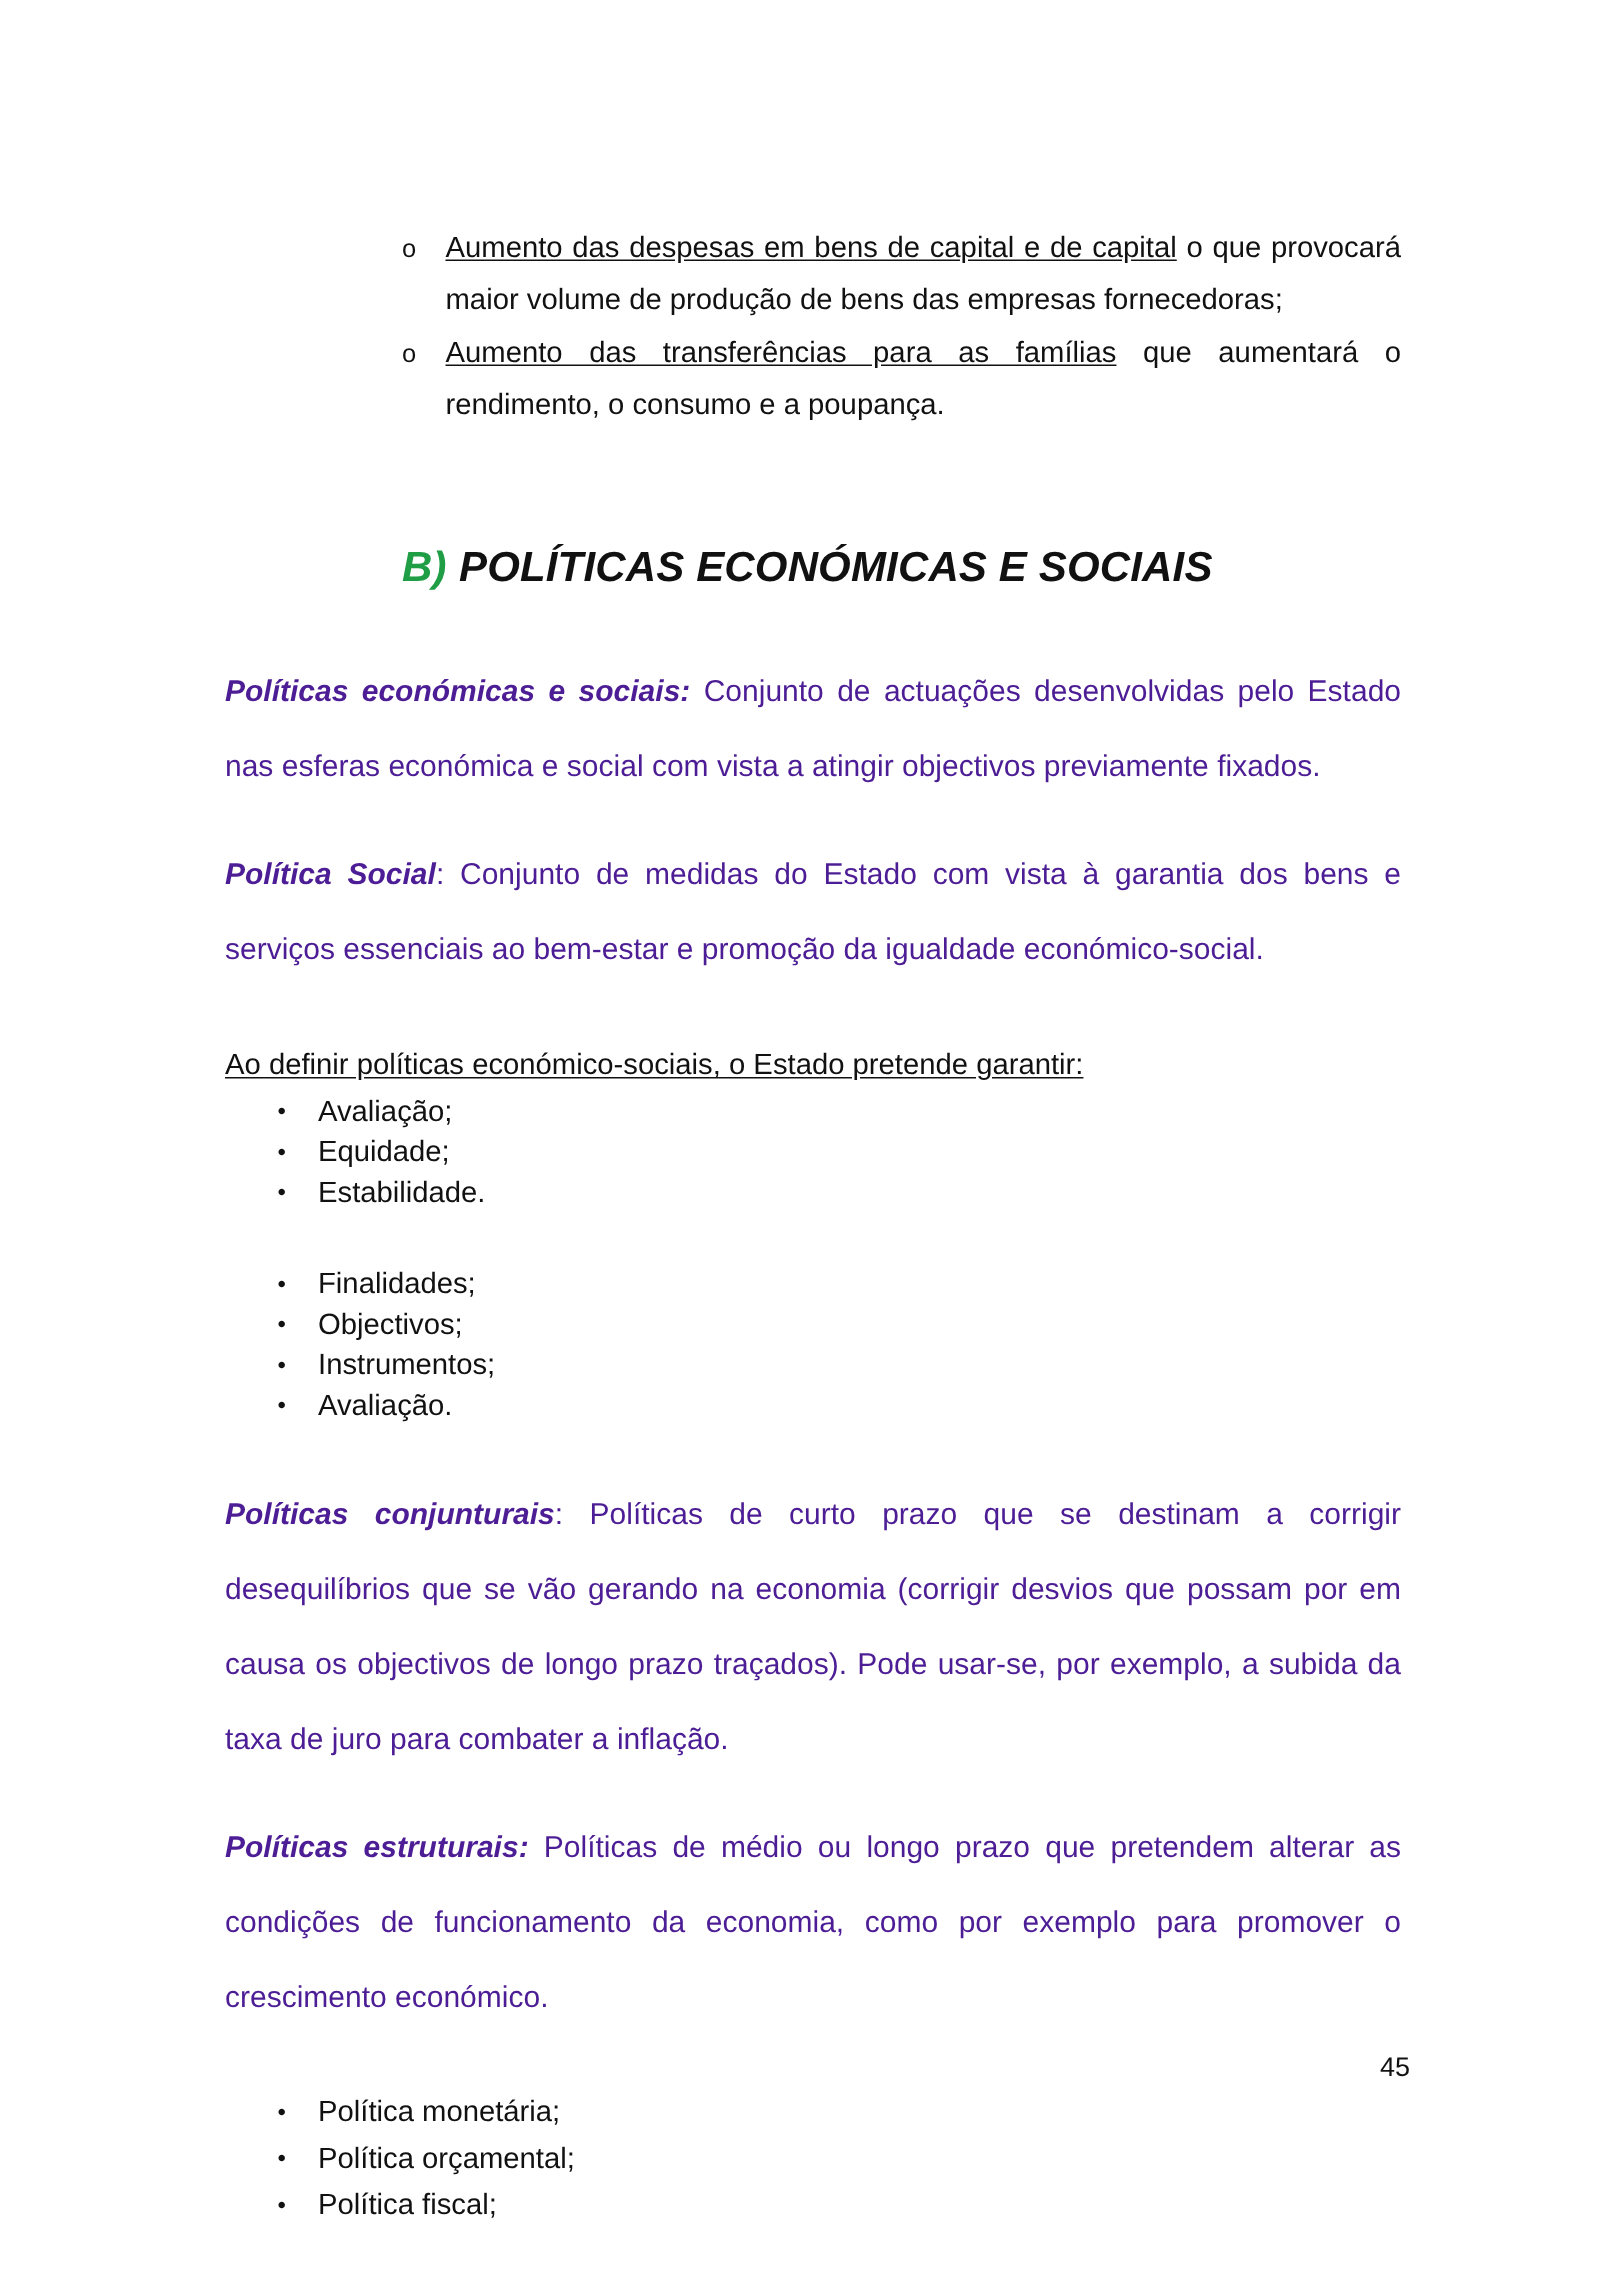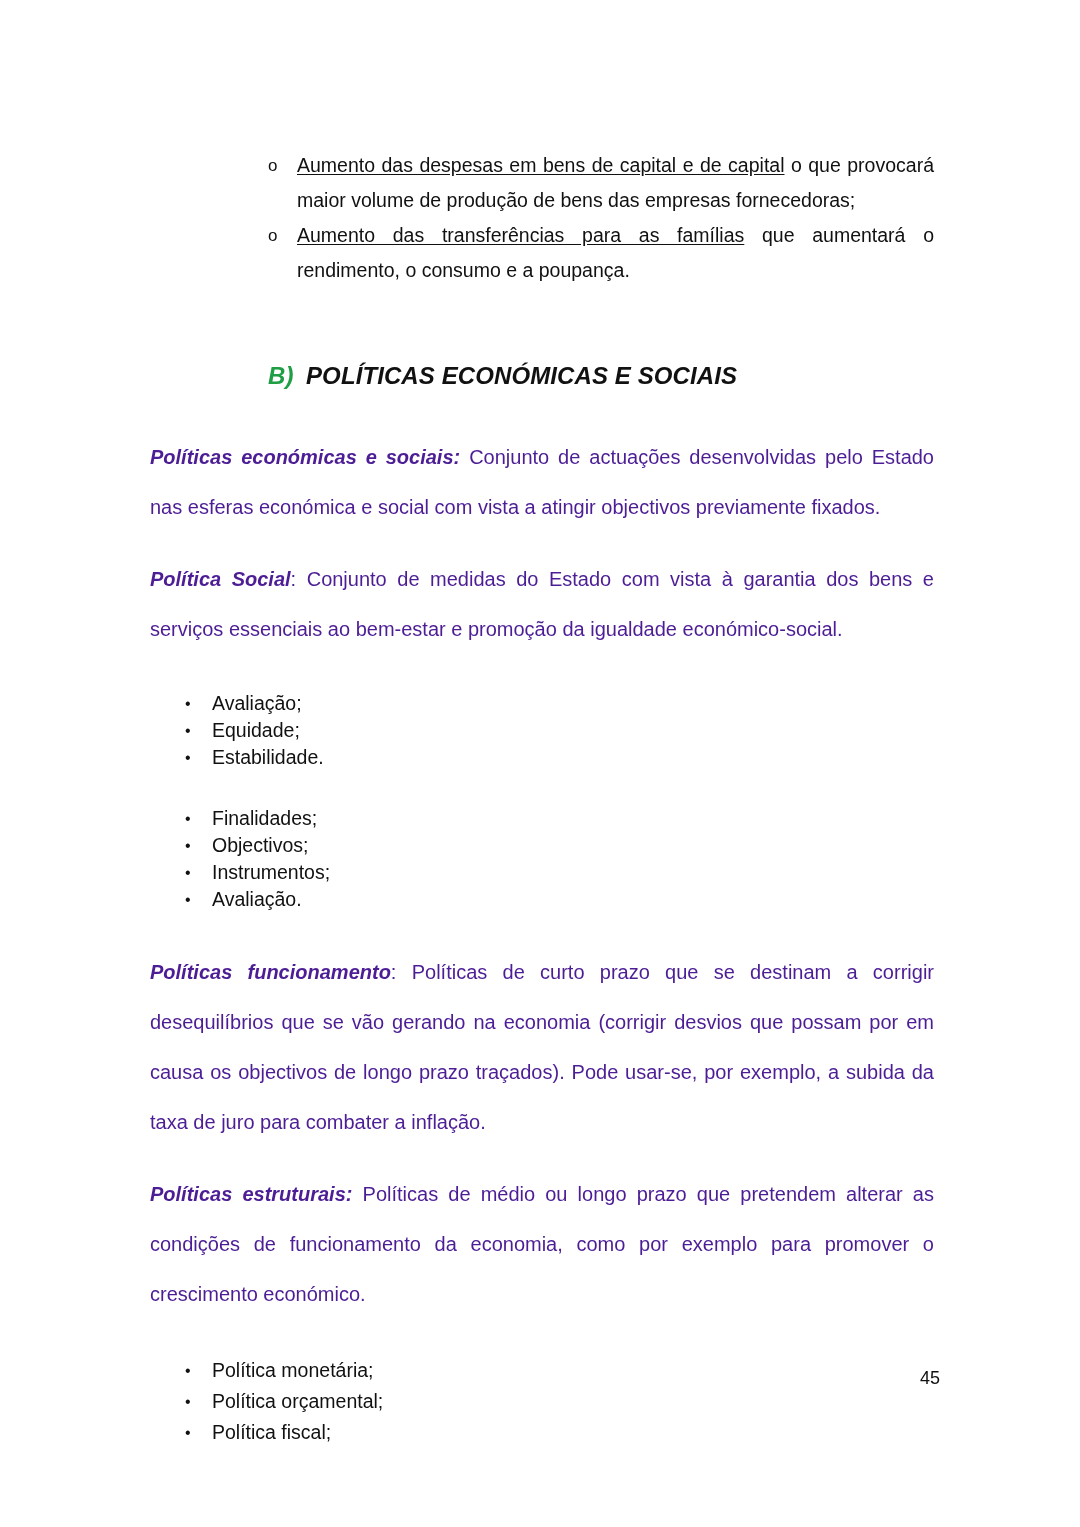--- a/index.html
+++ b/index.html
@@ -76,21 +76,21 @@
 
   .u {
     text-decoration: underline;
     text-underline-offset: 2px;
   }
 
   
   .section-heading {
     margin: 0;
     padding: 0;
-    font-size: 24px;
+    font-size: 28px;
     font-weight: bold;
     font-style: italic;
     letter-spacing: 0.1px;
     color: #111111;
   }
 
   .section-heading .marker {
     color: #1f9e45;
     display: inline-block;
     width: 38px;
@@ -180,20 +180,23 @@
       <span class="lead">Políticas económicas e sociais:</span><span> Conjunto de actuações desenvolvidas pelo Estado nas esferas económica e social com vista a atingir objectivos previamente fixados.</span>
     </p>
 
 
     <p class="para">
       <span class="lead-nocolon">Política Social</span><span>: Conjunto de medidas do Estado com vista à garantia dos bens e serviços essenciais ao bem-estar e promoção da igualdade económico-social.</span>
     </p>
 
     <div class="gap-sm"></div>
 
+    <div class="intro-line">
+      <span>Ao definir políticas económico-sociais, o Estado pretende garantir:</span>
+    </div>
     <ul class="blist tight">
       <li>
         <span class="dot">•</span><span>Avaliação;</span>
       </li>
       <li>
         <span class="dot">•</span><span>Equidade;</span>
       </li>
       <li>
         <span class="dot">•</span><span>Estabilidade.</span>
       </li>
@@ -212,21 +215,21 @@
         <span class="dot">•</span><span>Instrumentos;</span>
       </li>
       <li>
         <span class="dot">•</span><span>Avaliação.</span>
       </li>
     </ul>
 
     <div class="gap-md"></div>
 
     <p class="para">
-      <span class="lead-nocolon">Políticas funcionamento</span><span>: Políticas de curto prazo que se destinam a corrigir desequilíbrios que se vão gerando na economia (corrigir desvios que possam por em causa os objectivos de longo prazo traçados). Pode usar-se, por exemplo, a subida da taxa de juro para combater a inflação.</span>
+      <span class="lead-nocolon">Políticas conjunturais</span><span>: Políticas de curto prazo que se destinam a corrigir desequilíbrios que se vão gerando na economia (corrigir desvios que possam por em causa os objectivos de longo prazo traçados). Pode usar-se, por exemplo, a subida da taxa de juro para combater a inflação.</span>
     </p>
 
     <p class="para">
       <span class="lead">Políticas estruturais:</span><span> Políticas de médio ou longo prazo que pretendem alterar as condições de funcionamento da economia, como por exemplo para promover o crescimento económico.</span>
     </p>
 
     <div class="gap-sm"></div>
 
     <ul class="blist loose">
       <li>

